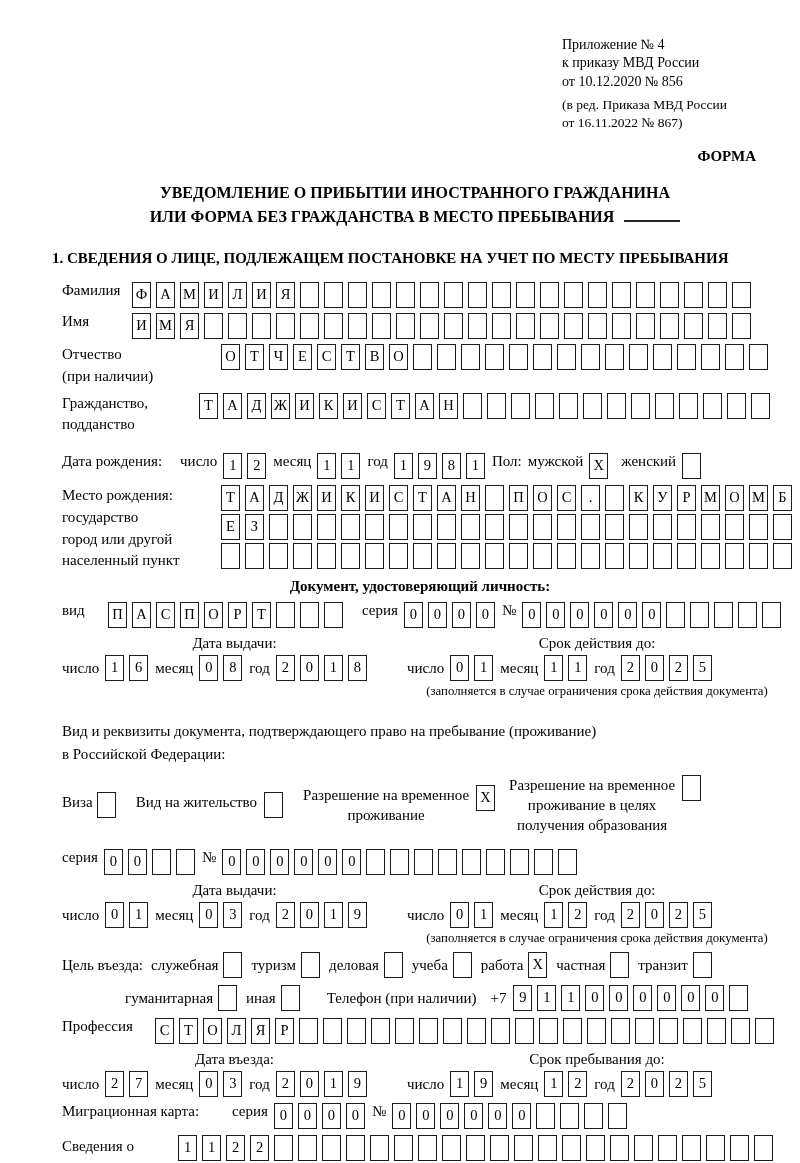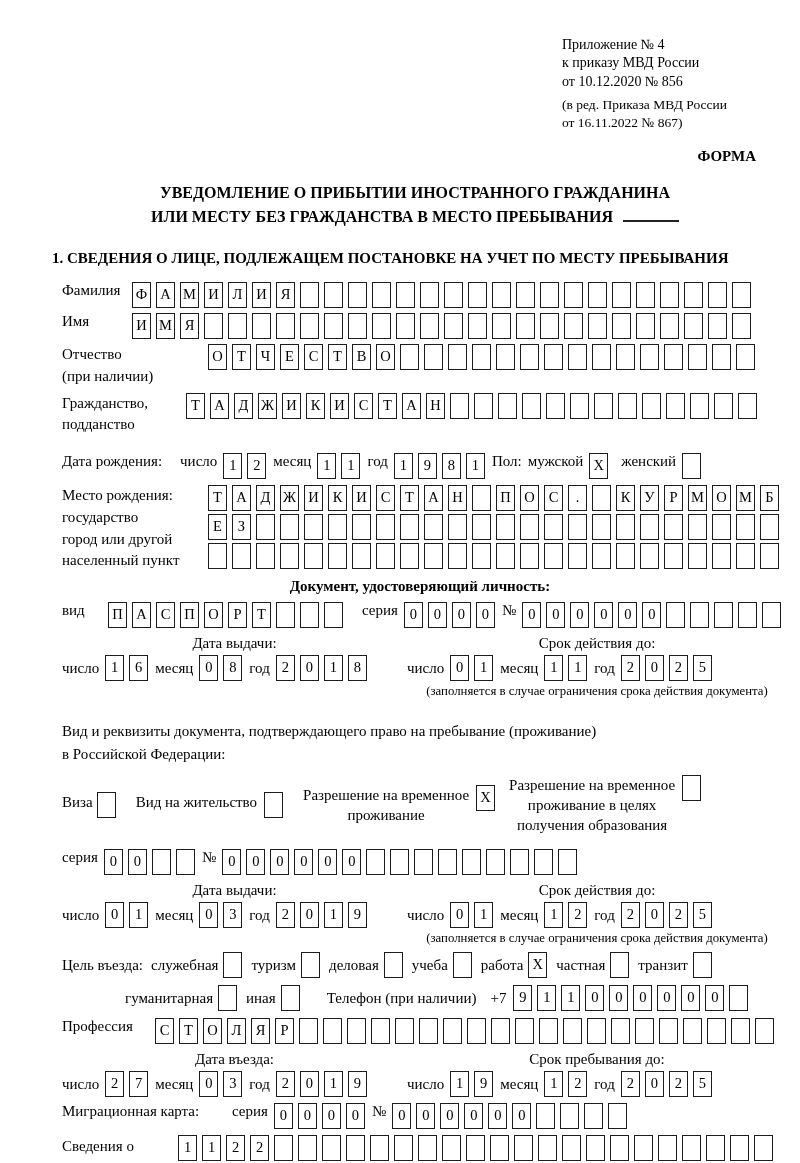--- a/index.html
+++ b/index.html
@@ -15,21 +15,21 @@
   .top-ref .sub { margin-top:5px; font-size:13.5px; }
 
   .forma { text-align:right; padding-right:32px; margin-top:16px; font-weight:bold; font-size:15px; }
 
   .title { margin-top:16px; text-align:center; font-weight:bold; font-size:16px; line-height:1.5; margin-left:-20px; }
   .blank-line { display:inline-block; width:56px; border-bottom:2px solid #222; margin-left:10px; }
 
   .sec-head { margin-top:21px; margin-bottom:15px; font-weight:bold; font-size:15px; margin-left:-10px; }
 
   .frow { display:flex; align-items:flex-start; margin-bottom:5px; }
-  .frow.top { align-items:flex-start; }
+  .frow.top { align-items:flex-start;gap:13px; }
   .lbl { flex:none; }
   .lbl-col { flex:none; line-height:1.45; }
   .w70{width:70px;} .w124{width:124px;} .w146{width:146px;} .w93{width:93px;} .w116{width:116px;} .w46{width:46px;}
 
   .boxrow { display:flex; flex:none; }
   .cell {
     display:inline-block; flex:none;
     width:19px; height:26px; margin-right:5px;
     border:1.6px solid #1c1c1c; background:#fff;
     text-align:center; font-size:14.5px; line-height:23px;
@@ -78,21 +78,21 @@
       <div>(в ред. Приказа МВД России</div>
       <div>от 16.11.2022 № 867)</div>
     </div>
   </div>
 
   <div class="forma">ФОРМА</div>
 
   <div class="title">
     <div>УВЕДОМЛЕНИЕ О ПРИБЫТИИ ИНОСТРАННОГО ГРАЖДАНИНА</div>
     <div>
-      <span>ИЛИ МЕСТУ БЕЗ ГРАЖДАНСТВА В МЕСТО ПРЕБЫВАНИЯ</span><span class="blank-line"></span>
+      <span>ИЛИ ФОРМА БЕЗ ГРАЖДАНСТВА В МЕСТО ПРЕБЫВАНИЯ</span><span class="blank-line"></span>
     </div>
   </div>
 
   <div class="sec-head">1. СВЕДЕНИЯ О ЛИЦЕ, ПОДЛЕЖАЩЕМ ПОСТАНОВКЕ НА УЧЕТ ПО МЕСТУ ПРЕБЫВАНИЯ</div>
 
   <div class="frow">
     <span class="lbl w70">Фамилия</span>
     <span class="boxrow">
         <span class="cell">Ф</span>
         <span class="cell">А</span>

